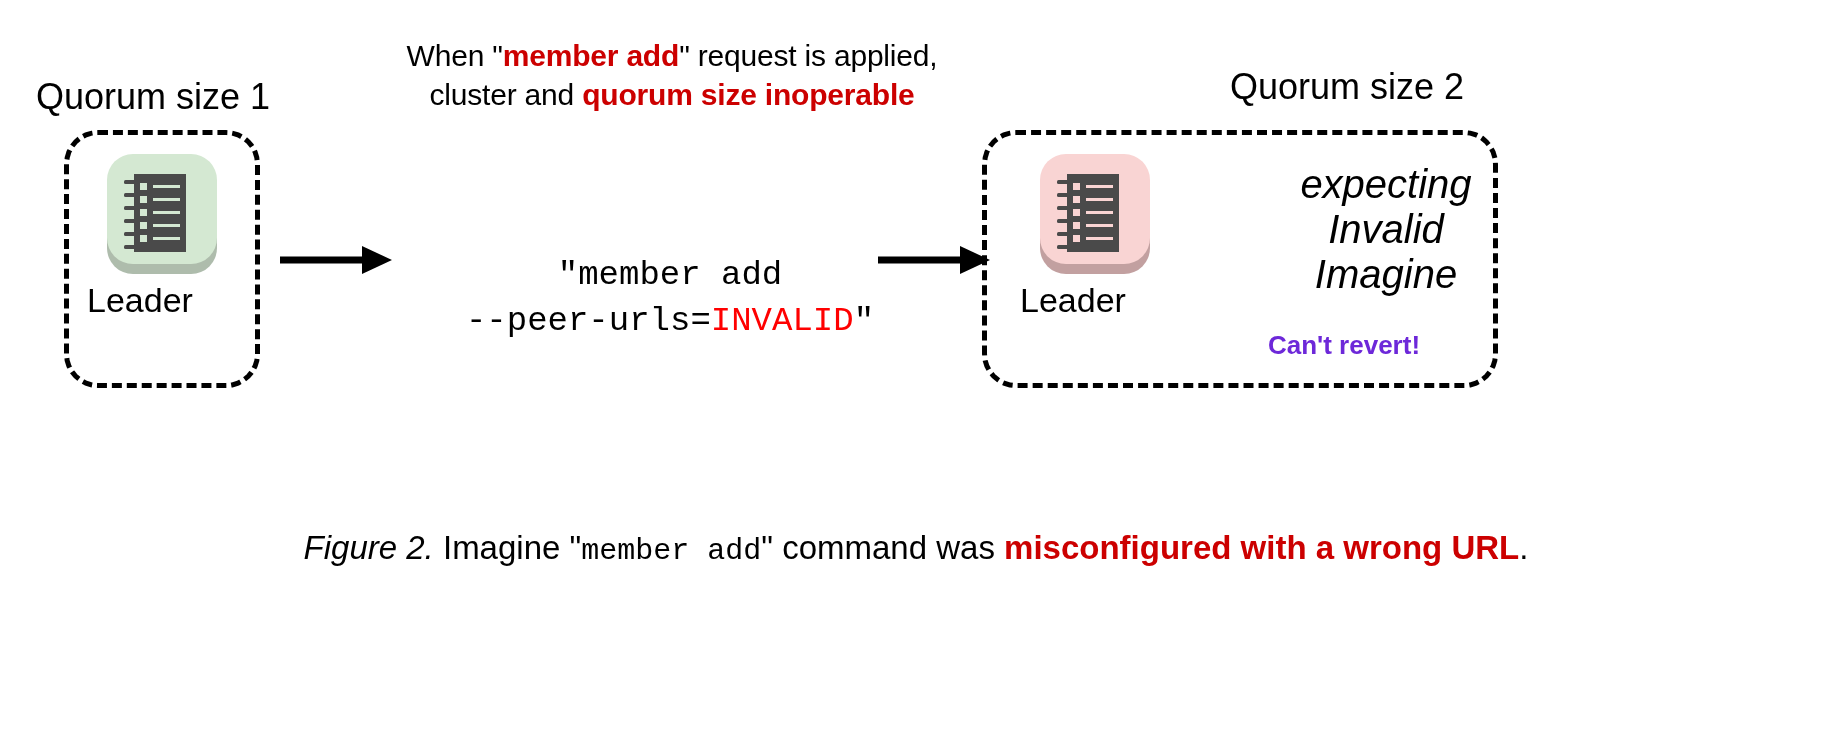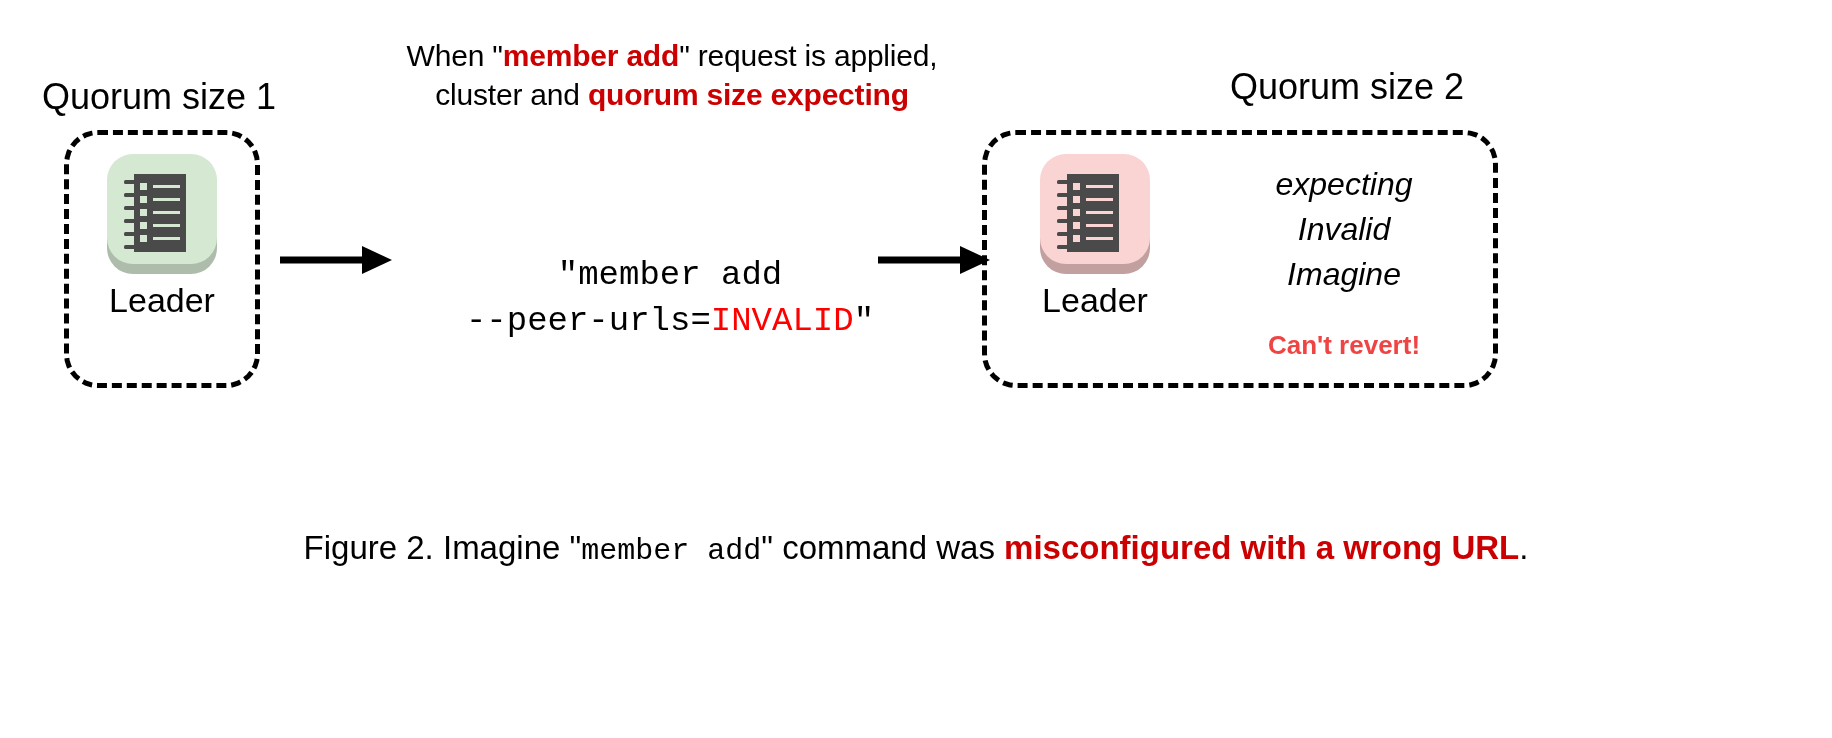--- a/index.html
+++ b/index.html
@@ -17,21 +17,21 @@
   }
   .stage {
     position: absolute;
     inset: 0;
   }
 
   
   .red      { color: #cc0000; }
   .red-br   { color: #ff0000; }
   .bold     { font-weight: bold; }
-  .italic   { }
+  .italic   { font-style: italic; }
   .mono     { font-family: "Liberation Mono", "DejaVu Sans Mono", monospace; }
 
   
   .top-note {
     position: absolute;
     left: 372px;
     top: 36px;
     width: 600px;
     text-align: center;
     font-size: 30px;
@@ -39,21 +39,21 @@
     letter-spacing: -0.2px;
   }
 
   
   .cluster-title {
     position: absolute;
     font-size: 36px;
     line-height: 42px;
     white-space: nowrap;
   }
-  #title-left  { left: 36px;   top: 76px; margin-left: 6px; }
+  #title-left  { left: 36px;   top: 76px; }
   #title-right { left: 1230px; top: 66px; }
 
   
   .cluster-box {
     position: absolute;
     border: 5px dashed #000000;
     border-radius: 34px;
     box-sizing: border-box;
     background: transparent;
   }
@@ -67,21 +67,21 @@
     left: 982px;
     top: 130px;
     width: 516px;
     height: 258px;
   }
 
   
   .node {
     position: absolute;
     width: 150px;
-    text-align: center;
+    text-align: left;
   }
   #node-left  { left: 87px;  top: 152px; }
   #node-right { left: 1020px; top: 152px; }
 
   .node-icon {
     position: relative;
     width: 118px;
     height: 122px;
     margin: 0 auto;
   }
@@ -111,37 +111,37 @@
   .node-label {
     font-size: 34px;
     line-height: 40px;
     margin-top: 6px;
     white-space: nowrap;
   }
 
   
   .follower-note {
     position: absolute;
-    left: 1214px;
+    left: 1256px;
     top: 162px;
     width: 260px;
     text-align: center;
-    font-size: 32px;
+    font-size: 40px;
     line-height: 45px;
     font-style: italic;
   }
   .cant-revert {
     position: absolute;
     left: 1214px;
     top: 330px;
     width: 260px;
     text-align: center;
     font-size: 26px;
     font-weight: bold;
-    color: #ef4444;
+    color: #6d28d9;
     white-space: nowrap;
   }
 
   
   .command {
     position: absolute;
     left: 440px;
     top: 252px;
     width: 460px;
     text-align: center;
@@ -168,21 +168,21 @@
   }
   .caption .mono { font-size: 30px; }
 </style>
 </head>
 <body>
 
 <div class="stage">
 
   <div class="top-note">
     <div><span>When "</span><span class="red bold">member add</span><span>" request is applied,</span></div>
-    <div><span>cluster and </span><span class="red bold">quorum size expecting</span></div>
+    <div><span>cluster and </span><span class="red bold">quorum size inoperable</span></div>
   </div>
 
   <div class="cluster-title" id="title-left">Quorum size 1</div>
 
   <div class="cluster-box" id="box-left"></div>
 
   <div class="node" id="node-left">
     <div class="node-icon icon-green">
       <div class="icon-shadow"></div>
       <div class="icon-tile"></div>

